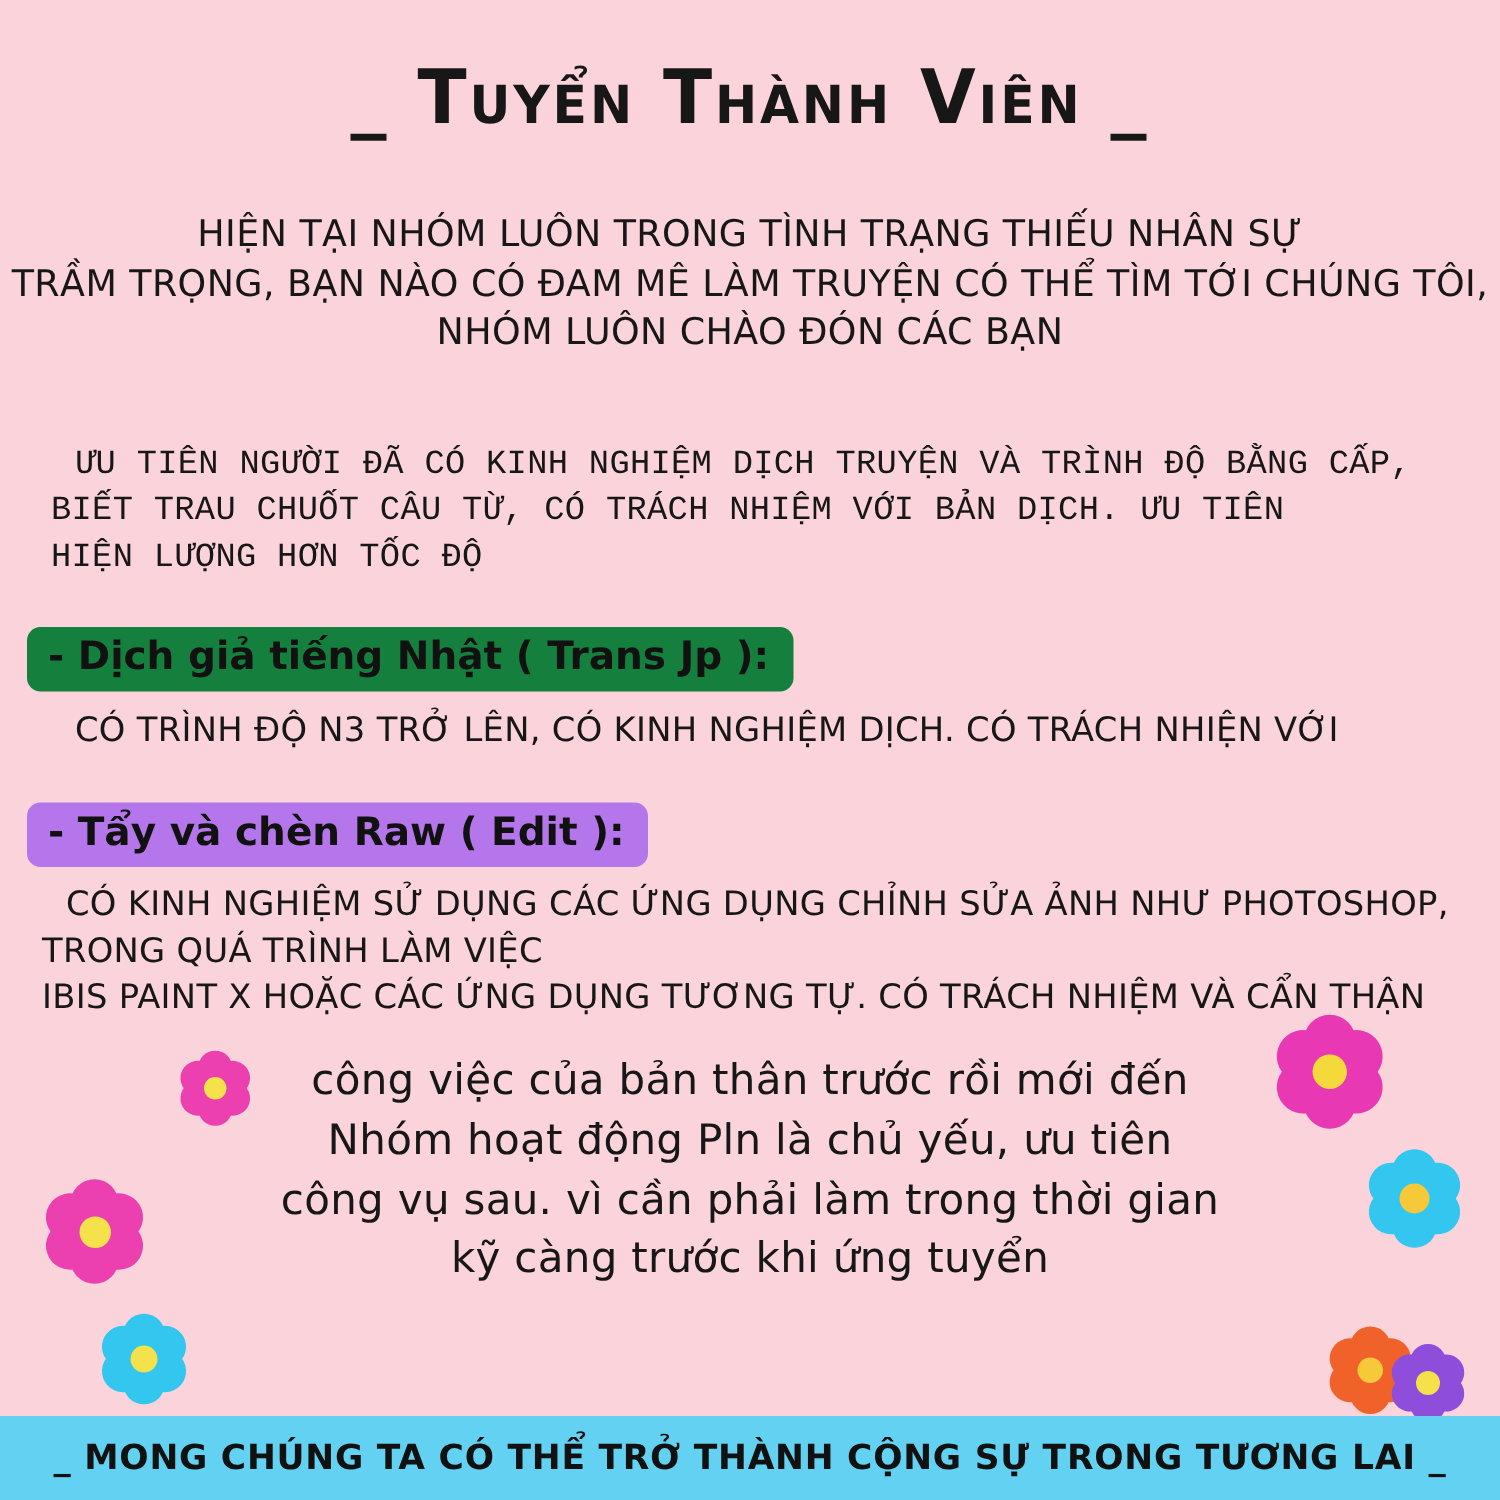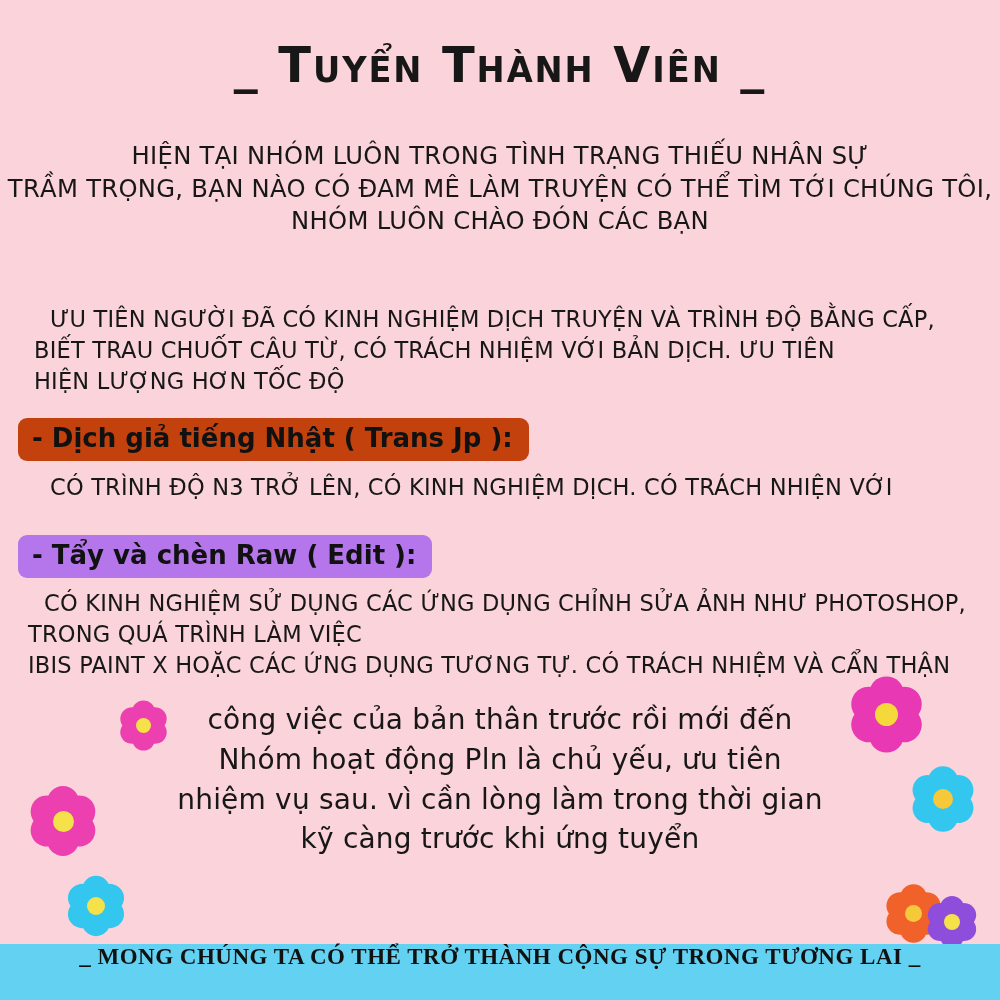--- a/index.html
+++ b/index.html
@@ -72,21 +72,21 @@
   
   .body-txt {
     position: absolute;
     font-size: 22.5px;
     line-height: 1.38;
     color: #171717;
     font-variant: small-caps;
     letter-spacing: 0.2px;
   }
   .body-txt div { white-space: nowrap; }
-  .body-eng  { top: 304px; left: 34px; }
+  .body-eng  { top: 294px; left: 34px; font-family: Liberation Mono, monospace; }
   .body-jp   { top: 472px; left: 34px; }
   .body-edit { top: 588px; left: 28px; }
   .indent { padding-left: 16px; }
 
   
   .closing {
     position: absolute;
     top: 700px;
     left: 0;
     width: 1000px;
@@ -100,23 +100,22 @@
 
   
   .footer {
     position: absolute;
     left: 0;
     bottom: 0;
     width: 1000px;
     height: 56px;
     background: #63d2f2;
     display: flex;
-    align-items: flex-start;
+    align-items: center;
     justify-content: center;
-    font-family: Liberation Serif, serif;
   }
   .footer-text {
     font-weight: bold;
     font-size: 23px;
     color: #111;
     font-variant: small-caps;
     letter-spacing: 0.5px;
     white-space: nowrap;
   }
 
@@ -161,36 +160,36 @@
     <div>TRẦM TRỌNG, BẠN NÀO CÓ ĐAM MÊ LÀM TRUYỆN CÓ THỂ TÌM TỚI CHÚNG TÔI,</div>
     <div>NHÓM LUÔN CHÀO ĐÓN CÁC BẠN</div>
   </div>
 
   <div class="body-txt body-eng">
     <div class="indent">ƯU TIÊN NGƯỜI ĐÃ CÓ KINH NGHIỆM DỊCH TRUYỆN VÀ TRÌNH ĐỘ BẰNG CẤP,</div>
     <div>BIẾT TRAU CHUỐT CÂU TỪ, CÓ TRÁCH NHIỆM VỚI BẢN DỊCH. ƯU TIÊN</div>
     <div>HIỆN LƯỢNG HƠN TỐC ĐỘ</div>
   </div>
 
-  <div class="hl hl-jp" style="background: #c2410c;">- Dịch giả tiếng Nhật ( Trans Jp ):</div>
+  <div class="hl hl-jp" style="background: #15803d;">- Dịch giả tiếng Nhật ( Trans Jp ):</div>
   <div class="body-txt body-jp">
     <div class="indent">CÓ TRÌNH ĐỘ N3 TRỞ LÊN, CÓ KINH NGHIỆM DỊCH. CÓ TRÁCH NHIỆN VỚI</div>
   </div>
 
   <div class="hl hl-edit" style="background: rgb(180, 118, 234);">- Tẩy và chèn Raw ( Edit ):</div>
   <div class="body-txt body-edit">
     <div class="indent">CÓ KINH NGHIỆM SỬ DỤNG CÁC ỨNG DỤNG CHỈNH SỬA ẢNH NHƯ PHOTOSHOP,</div>
     <div>TRONG QUÁ TRÌNH LÀM VIỆC</div>
     <div>IBIS PAINT X HOẶC CÁC ỨNG DỤNG TƯƠNG TỰ. CÓ TRÁCH NHIỆM VÀ CẨN THẬN</div>
   </div>
 
   <div class="closing">
     <div>công việc của bản thân trước rồi mới đến</div>
     <div>Nhóm hoạt động Pln là chủ yếu, ưu tiên</div>
-    <div>nhiệm vụ sau. vì cần lòng làm trong thời gian</div>
+    <div>công vụ sau. vì cần phải làm trong thời gian</div>
     <div>kỹ càng trước khi ứng tuyển</div>
   </div>
 
   <div id="flower-layer">
       <div class="flower" style="left: 118px; top: 700px; width: 50px; height: 50px;">
         <div class="pet" style="width: 23px; height: 23px; margin-left: -11.5px; margin-top: -11.5px; background: rgb(236, 63, 176); transform: rotate(0deg) translateY(-13.5px);"></div>
         <div class="pet" style="width: 23px; height: 23px; margin-left: -11.5px; margin-top: -11.5px; background: rgb(236, 63, 176); transform: rotate(60deg) translateY(-13.5px);"></div>
         <div class="pet" style="width: 23px; height: 23px; margin-left: -11.5px; margin-top: -11.5px; background: rgb(236, 63, 176); transform: rotate(120deg) translateY(-13.5px);"></div>
         <div class="pet" style="width: 23px; height: 23px; margin-left: -11.5px; margin-top: -11.5px; background: rgb(236, 63, 176); transform: rotate(180deg) translateY(-13.5px);"></div>
         <div class="pet" style="width: 23px; height: 23px; margin-left: -11.5px; margin-top: -11.5px; background: rgb(236, 63, 176); transform: rotate(240deg) translateY(-13.5px);"></div>

